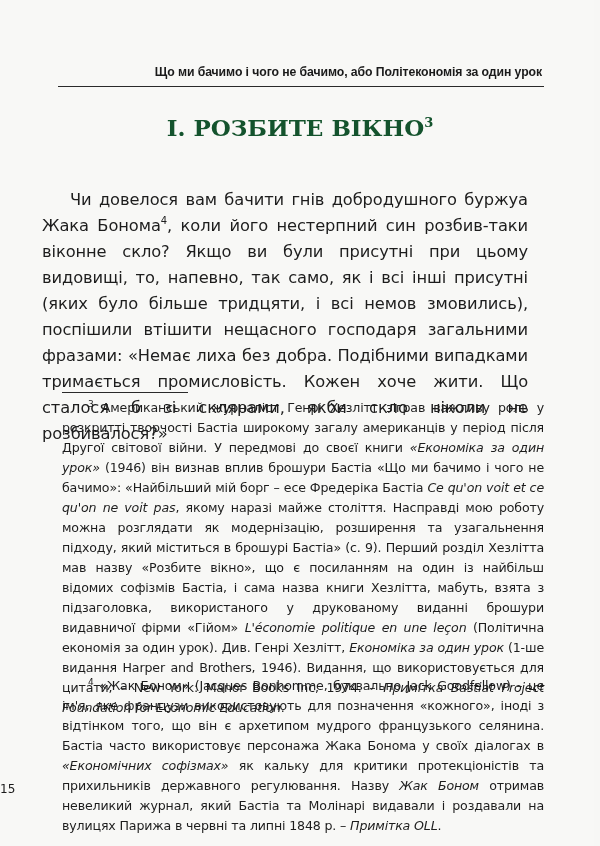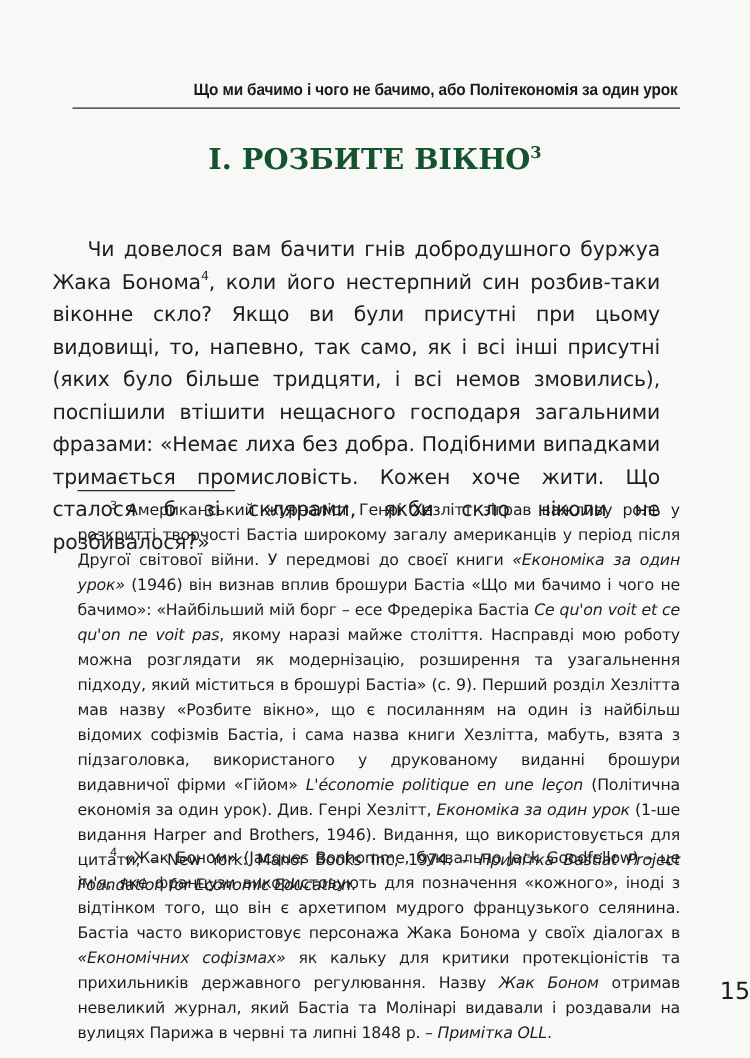--- a/index.html
+++ b/index.html
@@ -29,22 +29,22 @@
   .footnote {
     position: absolute; left: 62px; width: 482px;
     font-family: "DejaVu Sans", sans-serif; font-size: 12.6px; line-height: 20px; color: #1d1d1d;
     text-align: justify; text-indent: 26px; letter-spacing: -0.15px;
   }
   .footnote .mk { font-size: 9px; vertical-align: 5px; line-height: 0; }
   .footnote i { font-family: "DejaVu Sans", sans-serif; }
   .fn3 { top: 398px; }
   .fn4 { top: 676px; }
   .page-number {
-    position: absolute; left: 0; width: 600px; top: 782px; text-align: right;
-    font-family: "DejaVu Sans", sans-serif; font-size: 19px; color: #1a1a1a;
+    position: absolute; left: 0; width: 600px; top: 782px; text-align: left;
+    font-family: "DejaVu Sans", sans-serif; font-size: 12px; color: #1a1a1a;
   }
 </style>
 </head>
 <body>
 
 <div class="page">
 
   <div class="running-head">Що ми бачимо і чого не бачимо, або Політекономія за один урок</div>
   <div class="head-rule"></div>
 

